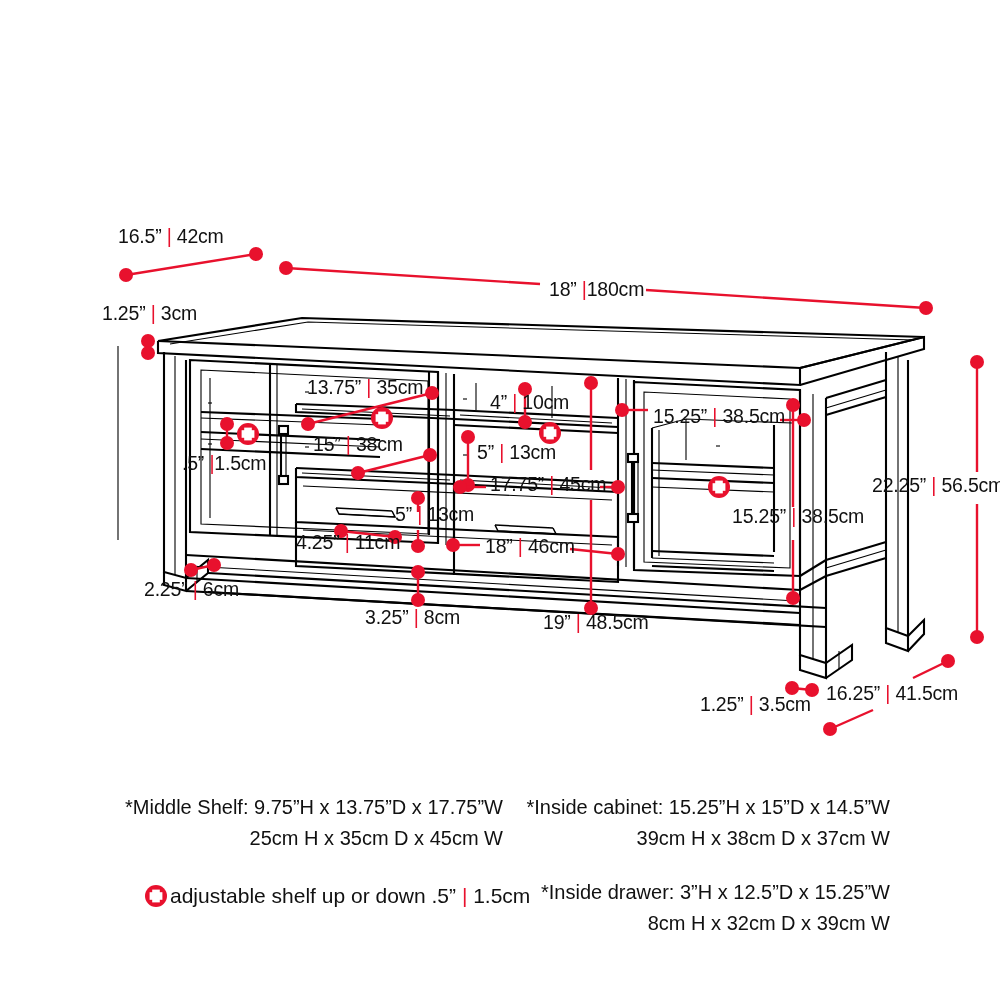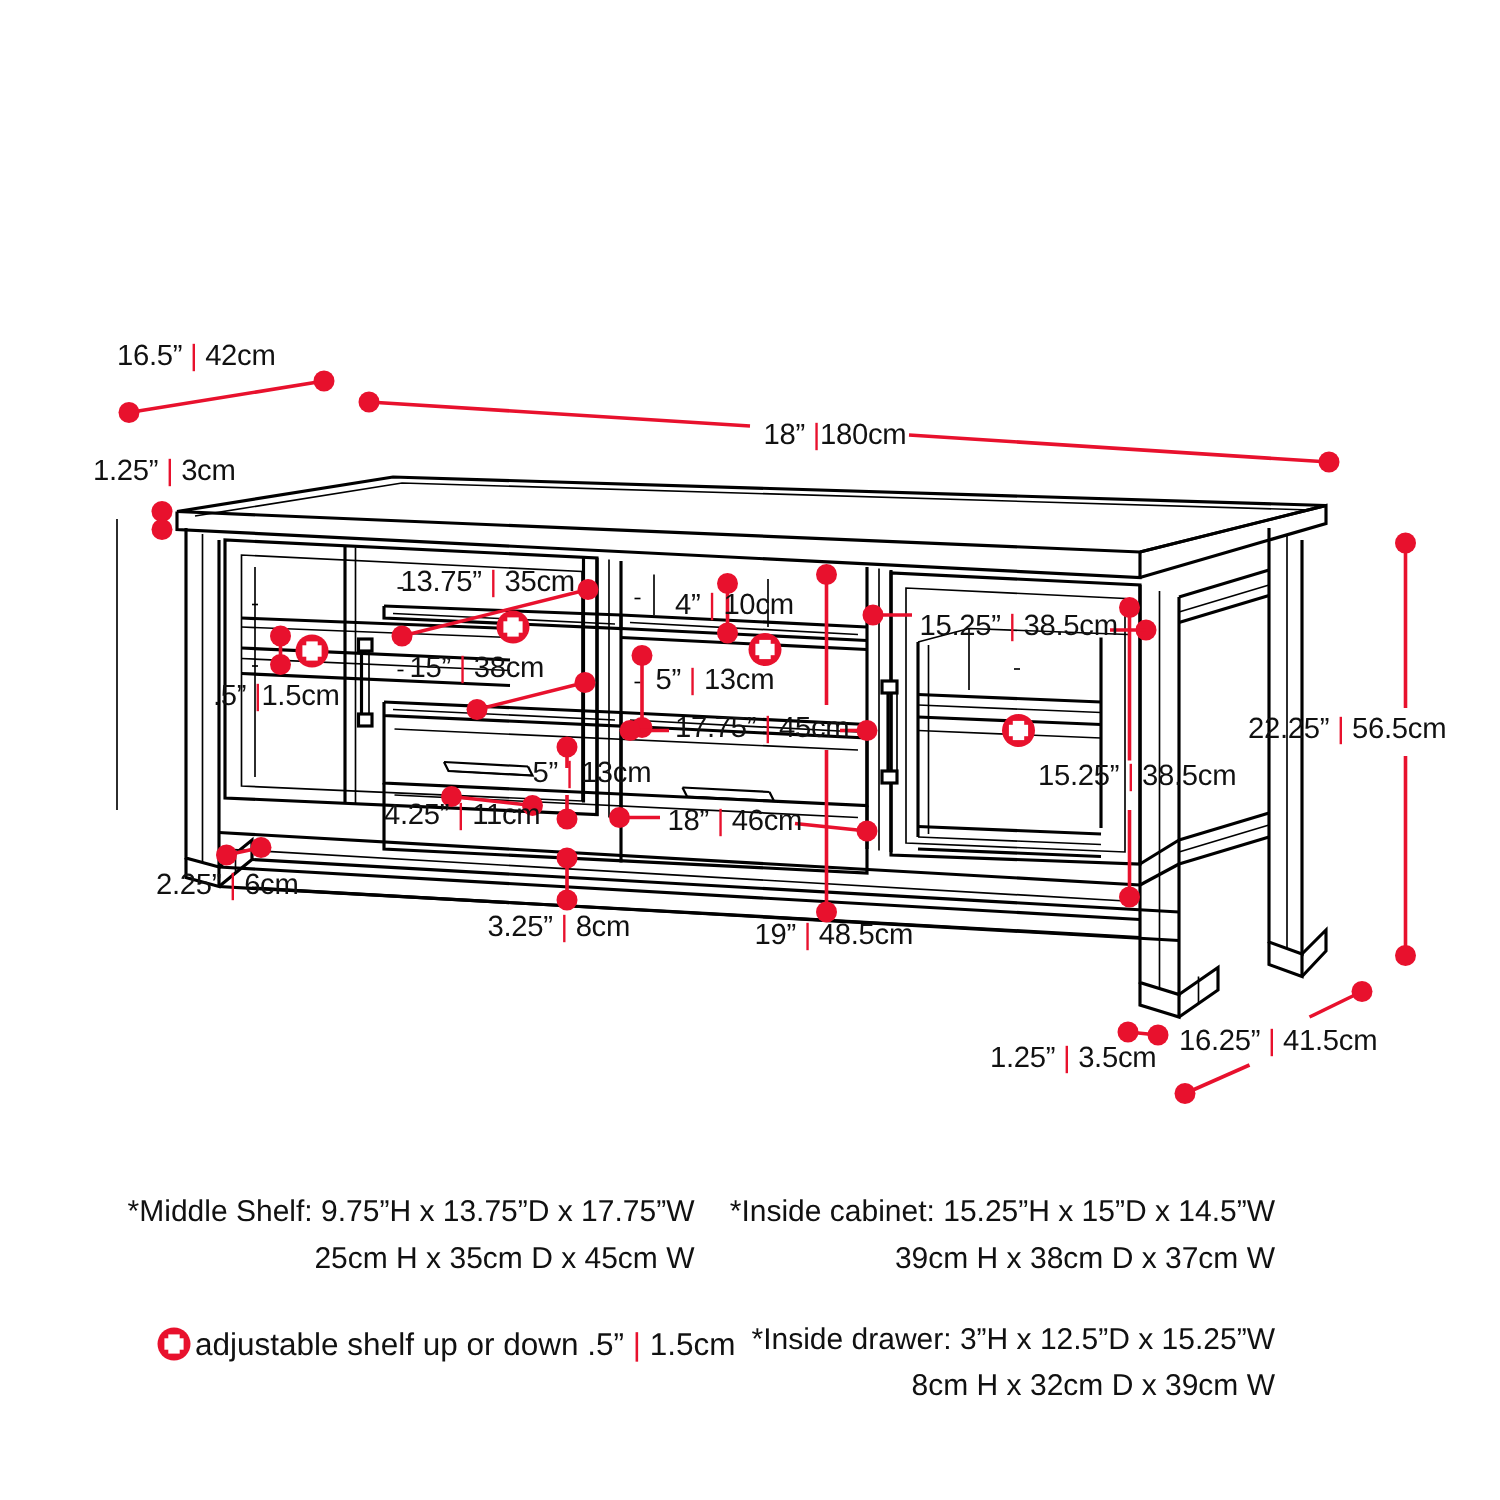--- a/index.html
+++ b/index.html
@@ -4,21 +4,21 @@
 <title>TV Stand Dimension Diagram</title>
 <style>
   html,body{margin:0;padding:0;background:#ffffff;}
   body{
     width:1000px;height:1000px;
     font-family:"Liberation Sans","DejaVu Sans",sans-serif;
     color:#111;
     overflow:hidden;
     position:relative;
   }
-  #stage{position:absolute;inset:0;width:932px;height:1000px;}
+  #stage{position:absolute;inset:0;width:932px;height:1000px;margin-left:40px;}
   svg#diagram{position:absolute;left:0;top:0;width:1000px;height:1000px;}
 
   .dim-text{
     font-family:"Liberation Sans","DejaVu Sans",sans-serif;
     fill:#111;
     font-size:19.5px;
     letter-spacing:-0.2px;
   }
   .dim-sep{fill:#E8112D;}
   .note-text{

